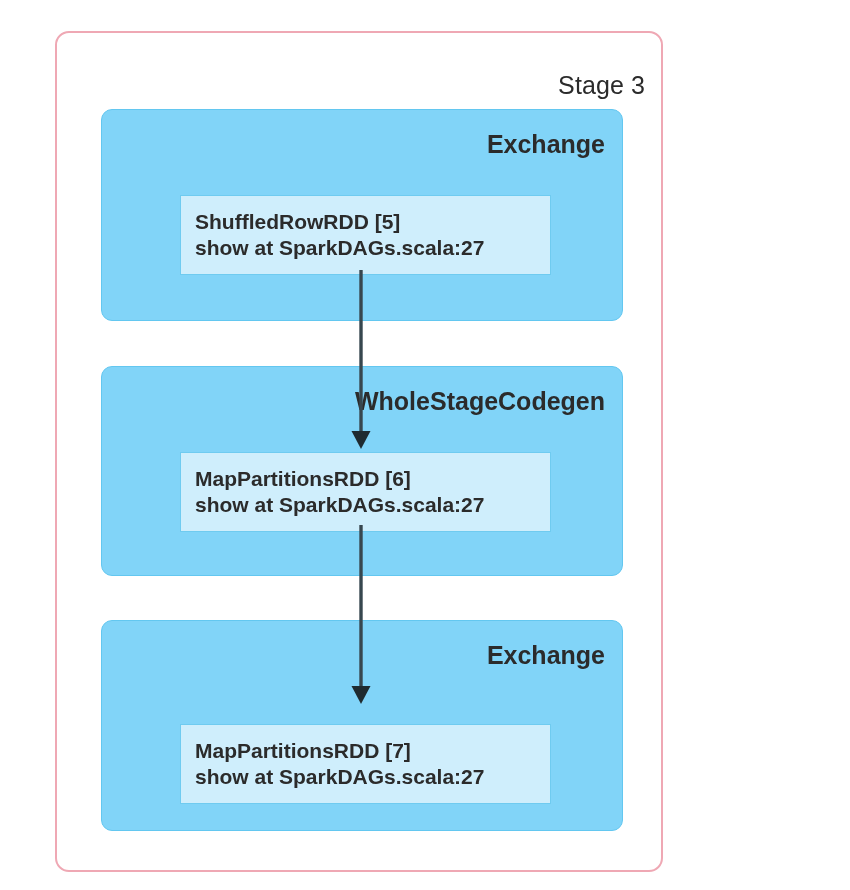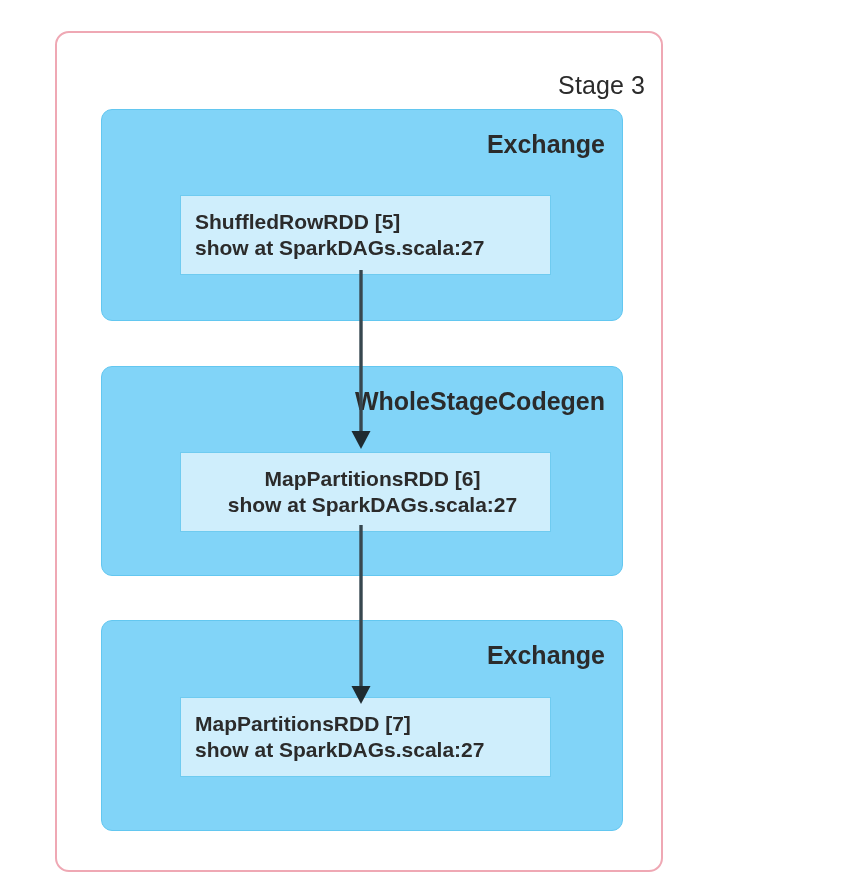--- a/index.html
+++ b/index.html
@@ -78,22 +78,22 @@
     box-sizing: border-box;
     background: #cfeefc;
     border: 1.5px solid #6fcbf0;
     border-radius: 0;
     display: flex;
     flex-direction: column;
     justify-content: center;
     padding-left: 14px;
   }
   .op-box.b1 .rdd-node { top: 85px; }
-  .op-box.b2 .rdd-node { top: 85px; align-items: center; }
-  .op-box.b3 .rdd-node { top: 76px; justify-content: center; }
+  .op-box.b2 .rdd-node { top: 85px; }
+  .op-box.b3 .rdd-node { top: 103px; justify-content: center; }
 
   .rdd-line {
     font-size: 21px;
     line-height: 26px;
     color: #2b2b2b;
     white-space: nowrap;
   }
 
   
   .edge-layer {

